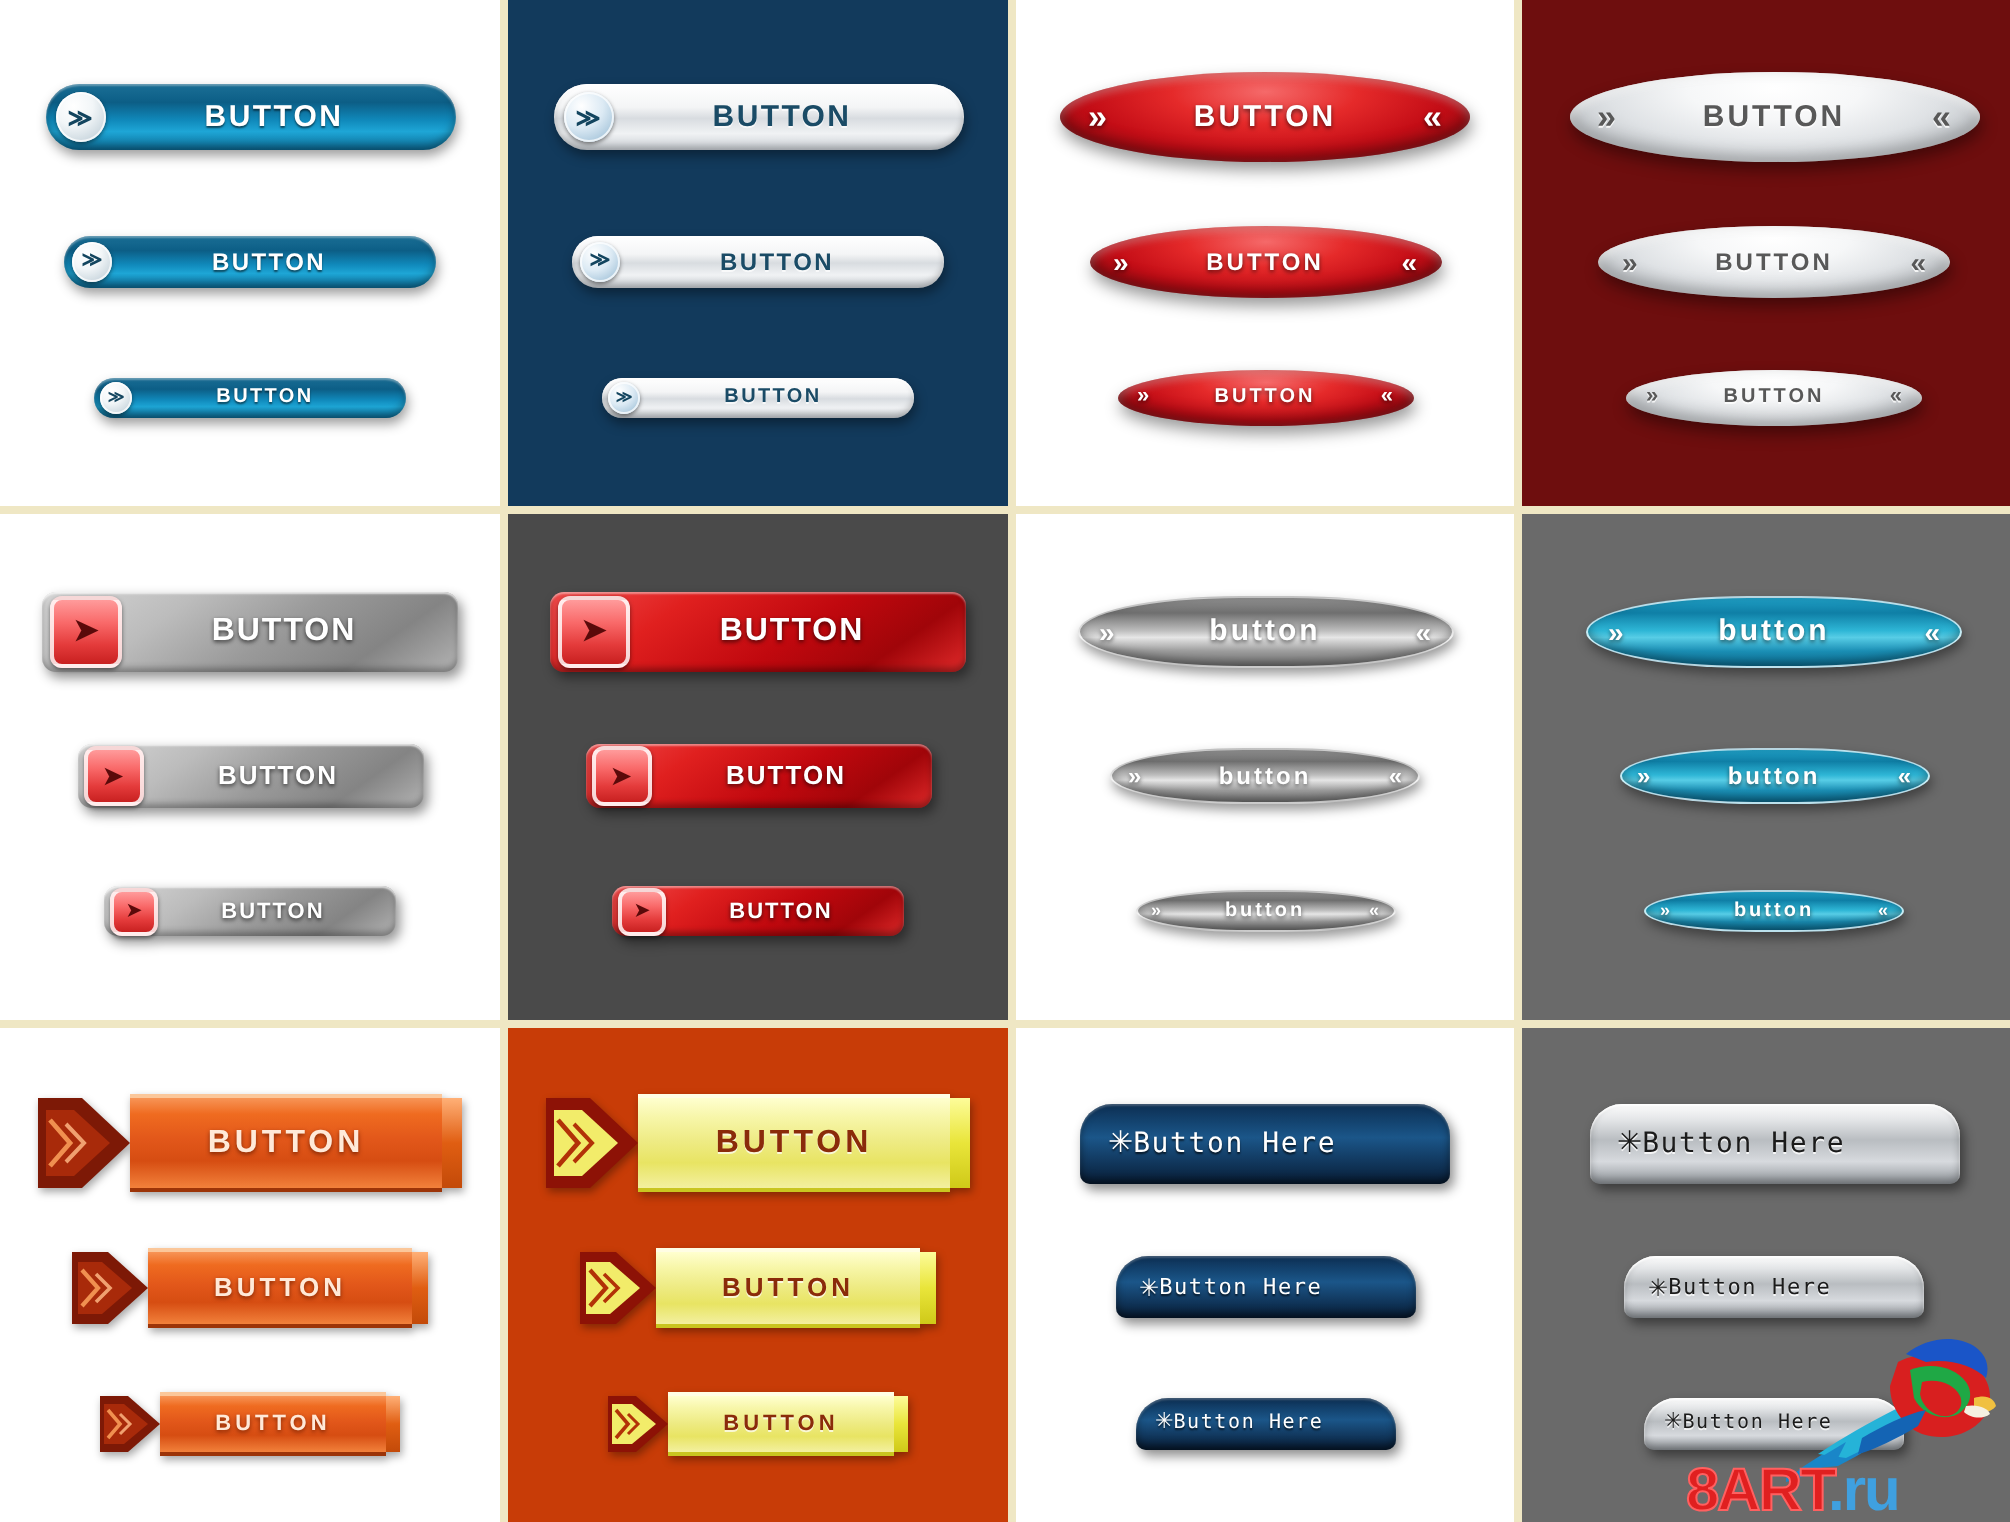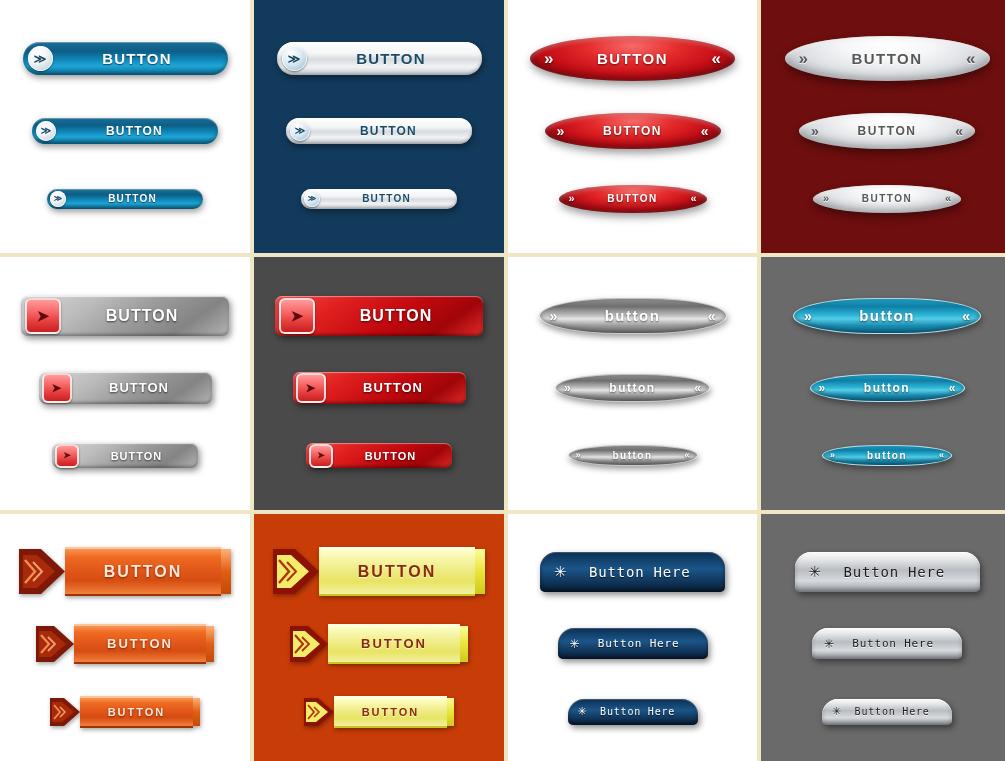--- a/index.html
+++ b/index.html
@@ -164,21 +164,21 @@
     flex:none;height:100%;
     background:linear-gradient(to bottom,#fdfc9a 0%,#e9e53a 50%,#cfc918 100%);
   }
 
   
   .dome{
     position:relative;display:flex;align-items:center;box-sizing:border-box;
     border-radius:16px 16px 5px 5px;
     filter:drop-shadow(2px 3px 3px rgba(0,0,0,.45));
   }
-  .dome .lbl{flex:1;text-align:center;letter-spacing:.8px;font-family:"DejaVu Sans Mono", monospace;}
+  .dome .lbl{flex:1;letter-spacing:.8px;font-family:"DejaVu Sans Mono", monospace;}
   .dome .dot{flex:none;line-height:1;}
   .dome-navy{
     background:linear-gradient(to bottom,#0d2e52 0%,#13436f 22%,#1b5689 42%,#123a61 70%,#081d36 100%);
     box-shadow:inset 0 1px 1px rgba(255,255,255,.22), inset 0 -2px 4px rgba(0,0,0,.5);
   }
   .dome-navy .lbl,.dome-navy .dot{color:#ffffff;text-shadow:0 1px 1px rgba(0,0,0,.7);}
   .dome-silver{
     background:linear-gradient(to bottom,#fdfdfd 0%,#e3e5e7 20%,#b9bdc1 45%,#d7dade 72%,#8f9499 100%);
     box-shadow:inset 0 1px 1px rgba(255,255,255,.95), inset 0 -2px 4px rgba(0,0,0,.28);
   }
@@ -544,14 +544,31 @@
       </div>
     </div>
     <div class="btnrow r3">
       <div class="dome dome-silver" style="width:130px;height:26px;padding:0 9px 0 10px;">
         <span class="dot" style="font-size:11px;">✳</span>
         <span class="lbl" style="font-size:10px;">Button Here</span>
       </div>
     </div>
   </div>
 
+  <div class="watermark">
+    <svg class="wm-bird" viewBox="0 0 108 82">
+      <path d="M8 74 C20 66 34 58 46 50 C52 46 58 44 64 44 L60 52 C52 58 40 66 28 72 Z" fill="#1a86c8"></path>
+      <path d="M18 66 C30 58 44 50 56 44 C62 41 68 40 74 42 L68 50 C58 56 44 62 32 68 Z" fill="#25b3d8"></path>
+      <path d="M58 20 C70 14 86 14 96 22 C104 28 106 38 102 46 C96 56 82 60 70 56 C60 52 54 42 54 32 Z" fill="#d81f1f"></path>
+      <path d="M62 16 C72 8 86 6 96 12 C102 16 104 22 102 28 C96 22 84 18 72 20 Z" fill="#1a55c8"></path>
+      <path d="M64 24 C74 20 86 22 92 30 C96 36 94 42 88 46 C80 50 70 46 66 38 Z" fill="#1fa845"></path>
+      <path d="M70 30 C78 28 86 31 89 37 C91 42 88 46 83 47 C76 48 70 42 69 36 Z" fill="#d81f1f"></path>
+      <path d="M96 38 C102 36 106 38 107 42 C105 45 100 46 96 44 Z" fill="#f0c040"></path>
+      <path d="M92 42 C98 41 103 43 104 46 C100 49 94 48 91 45 Z" fill="#f5f0e0"></path>
+      <path d="M40 58 C50 52 62 46 72 44 L68 52 C58 58 46 64 38 66 Z" fill="#1464b4"></path>
+      <path d="M2 78 C12 72 22 66 32 60 L28 68 C20 73 10 78 2 80 Z" fill="#1a86c8"></path>
+    </svg>
+    <div class="wm-text">
+      <span class="a">8ART</span><span class="b">.ru</span>
+    </div>
+  </div>
 
 </div>
 
 </body></html>

